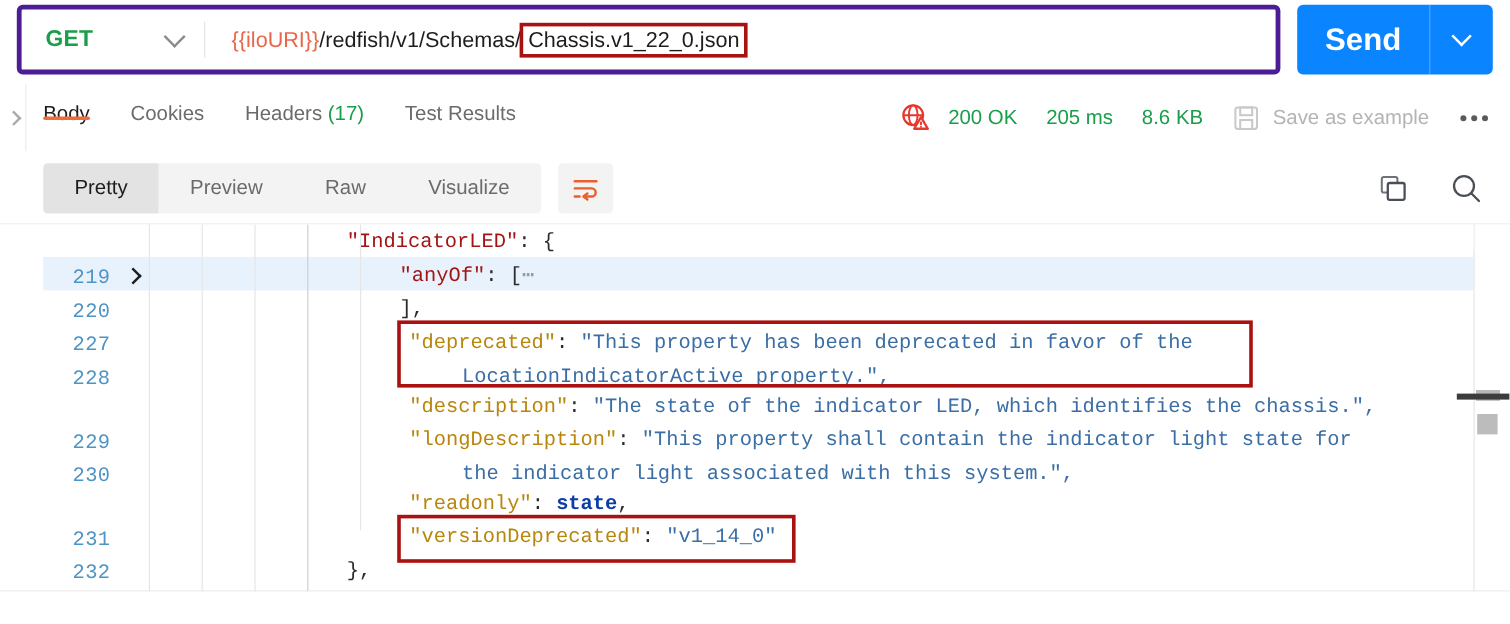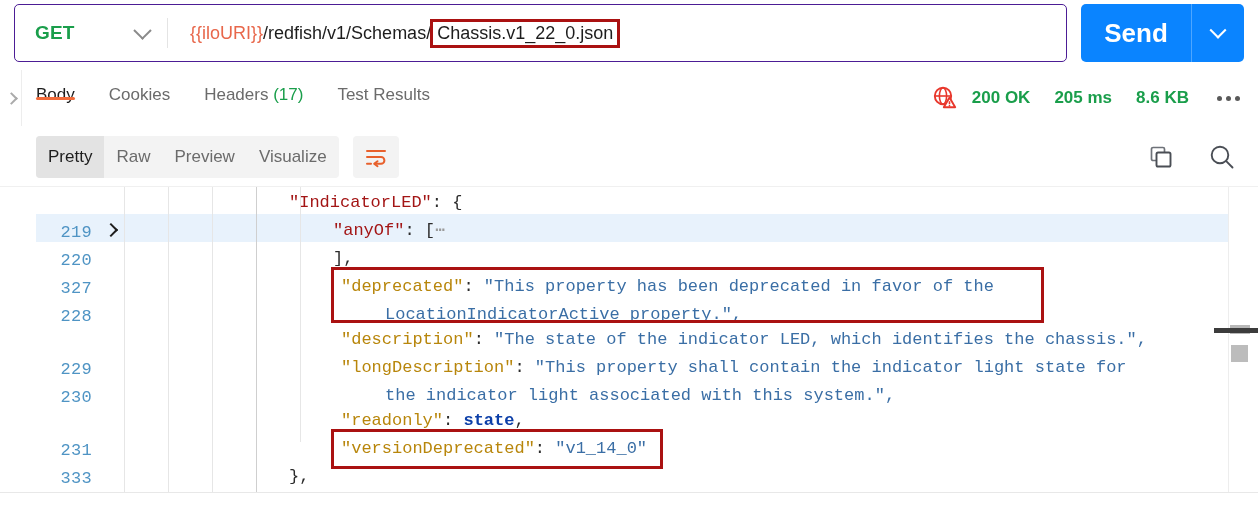--- a/index.html
+++ b/index.html
@@ -14,21 +14,21 @@
   
   .url-bar {
     position: absolute; left: 0; top: 0;
     width: 1258px; height: 66px;
     display: flex; align-items: center;
     padding: 0 14px;
   }
   .url-box {
     flex: 1 1 auto;
     height: 58px;
-    border: 1px solid #4c1d95;
+    border: 4px solid #4c1d95;
     border-radius: 5px;
     background: #fff;
     display: flex; align-items: center;
   }
   .method-sel {
     width: 152px; height: 100%;
     display: flex; align-items: center; justify-content: space-between;
     padding: 0 18px 0 20px;
     cursor: pointer;
   }
@@ -119,21 +119,21 @@
   .tab.active { color: #1d1d1d; }
   .tab.active::after {
     content: ""; position: absolute;
     left: 0; right: 0; bottom: 5px; height: 3px;
     background: #f26b3a; border-radius: 2px;
   }
   .hdr-count { color: #1a9e4b; }
 
   .resp-meta {
     position: absolute; right: 14px; top: 0;
-    height: 56px; display: flex; align-items: center; font-weight: bold;
+    height: 56px; display: flex; align-items: center;
   }
   .meta-icon { margin-right: 14px; display: flex; align-items: center; }
   .meta-val { font-size: 17px; color: #1a9e4b; margin-right: 24px; white-space: nowrap; }
   .save-ex {
     display: flex; align-items: center; cursor: pointer;
     margin-right: 22px;
   }
   .save-ex .lbl { font-size: 17px; color: #b4b4b4; margin-left: 11px; }
   .dots { display: flex; gap: 4px; cursor: pointer; padding: 6px 4px; }
   .dots i { width: 5px; height: 5px; border-radius: 50%; background: #5a5a5a; display: block; }
@@ -146,21 +146,21 @@
   }
   .seg {
     margin-left: 36px;
     height: 42px;
     background: #f3f3f3; border-radius: 4px;
     display: flex; align-items: stretch;
     overflow: hidden;
   }
   .seg .s {
     display: flex; align-items: center; justify-content: center;
-    padding: 0 12px;
+    padding: 0 26px;
     font-size: 17px; color: #6b6b6b;
     cursor: pointer; white-space: nowrap;
   }
   .seg .s.active { background: #e3e3e3; color: #1d1d1d; }
   .fmt-sel {
     margin-left: 18px; height: 42px;
     background: #f3f3f3; border-radius: 4px;
     display: flex; align-items: center; gap: 14px;
     padding: 0 18px; cursor: pointer;
   }
@@ -320,33 +320,41 @@
         <ellipse cx="11" cy="11" rx="3.6" ry="8.2" fill="none" stroke="#e8372c" stroke-width="1.6"></ellipse>
         <line x1="2.8" y1="11" x2="19.2" y2="11" stroke="#e8372c" stroke-width="1.6"></line>
         <path d="M17.5 12.6 L23.2 22.3 L11.8 22.3 Z" fill="#fff" stroke="#e8372c" stroke-width="1.9" stroke-linejoin="round"></path>
         <line x1="17.5" y1="16.2" x2="17.5" y2="19.2" stroke="#e8372c" stroke-width="1.6"></line>
         <circle cx="17.5" cy="20.7" r="0.85" fill="#e8372c"></circle>
       </svg>
     </span>
     <span class="meta-val">200 OK</span>
     <span class="meta-val">205 ms</span>
     <span class="meta-val">8.6 KB</span>
+    <span class="save-ex">
+      <svg width="23" height="23" viewBox="0 0 23 23">
+        <rect x="2.5" y="2.5" width="18" height="18" rx="2" fill="none" stroke="#c9c9c9" stroke-width="1.7"></rect>
+        <rect x="6.5" y="2.5" width="10" height="6.5" fill="none" stroke="#c9c9c9" stroke-width="1.7"></rect>
+        <rect x="6.5" y="13" width="10" height="7.5" fill="none" stroke="#c9c9c9" stroke-width="1.7"></rect>
+      </svg>
+      <span class="lbl">Save as example</span>
+    </span>
     <span class="dots">
         <i></i>
         <i></i>
         <i></i>
       </span>
   </div>
 </div>
 
 <div class="view-row">
   <div class="seg">
     <div class="s active">Pretty</div>
+    <div class="s">Preview</div>
     <div class="s">Raw</div>
-    <div class="s">Preview</div>
     <div class="s">Visualize</div>
   </div>
   <div class="wrap-btn">
     <svg width="24" height="22" viewBox="0 0 24 22">
       <line x1="3" y1="5" x2="21" y2="5" stroke="#e8602c" stroke-width="2" stroke-linecap="round"></line>
       <path d="M3 11 H17 a3.4 3.4 0 0 1 0 6.8 H11" fill="none" stroke="#e8602c" stroke-width="2" stroke-linecap="round"></path>
       <polyline points="13.5,15.2 10.2,17.8 13.5,20.2" fill="none" stroke="#e8602c" stroke-width="2" stroke-linecap="round" stroke-linejoin="round"></polyline>
       <line x1="3" y1="17.8" x2="7" y2="17.8" stroke="#e8602c" stroke-width="2" stroke-linecap="round"></line>
     </svg>
   </div>
@@ -374,26 +382,26 @@
     <div class="iguide" style="left:124px"></div>
     <div class="iguide" style="left:168px"></div>
     <div class="iguide" style="left:212px"></div>
     <div class="iguide dark" style="left:256px"></div>
     <div class="iguide" style="left:300px;height:255px"></div>
 
     <div class="gutter">
       <div class="ln" style="top:4px">219</div>
       <div class="ln" style="top:32px">220</div>
       <div class="fold" style="top:33px"></div>
-      <div class="ln" style="top:60px">327</div>
+      <div class="ln" style="top:60px">227</div>
       <div class="ln" style="top:88px">228</div>
       <div class="ln" style="top:141px">229</div>
       <div class="ln" style="top:169px">230</div>
       <div class="ln" style="top:222px">231</div>
-      <div class="ln" style="top:250px">333</div>
+      <div class="ln" style="top:250px">232</div>
       <div class="ln" style="top:278px">233</div>
     </div>
 
     <div class="code-line" style="left:289px;top:2px"><span class="k">"IndicatorLED"</span><span class="p">: {</span></div>
 
     <div class="code-line" style="left:333px;top:30px"><span class="k">"anyOf"</span><span class="p">: [</span><span class="elip">⋯</span></div>
 
     <div class="code-line" style="left:333px;top:58px"><span class="p">],</span></div>
 
     <div class="code-line" style="left:341px;top:86px"><span class="ko">"deprecated"</span><span class="p">: </span><span class="s">"This property has been deprecated in favor of the</span></div>

